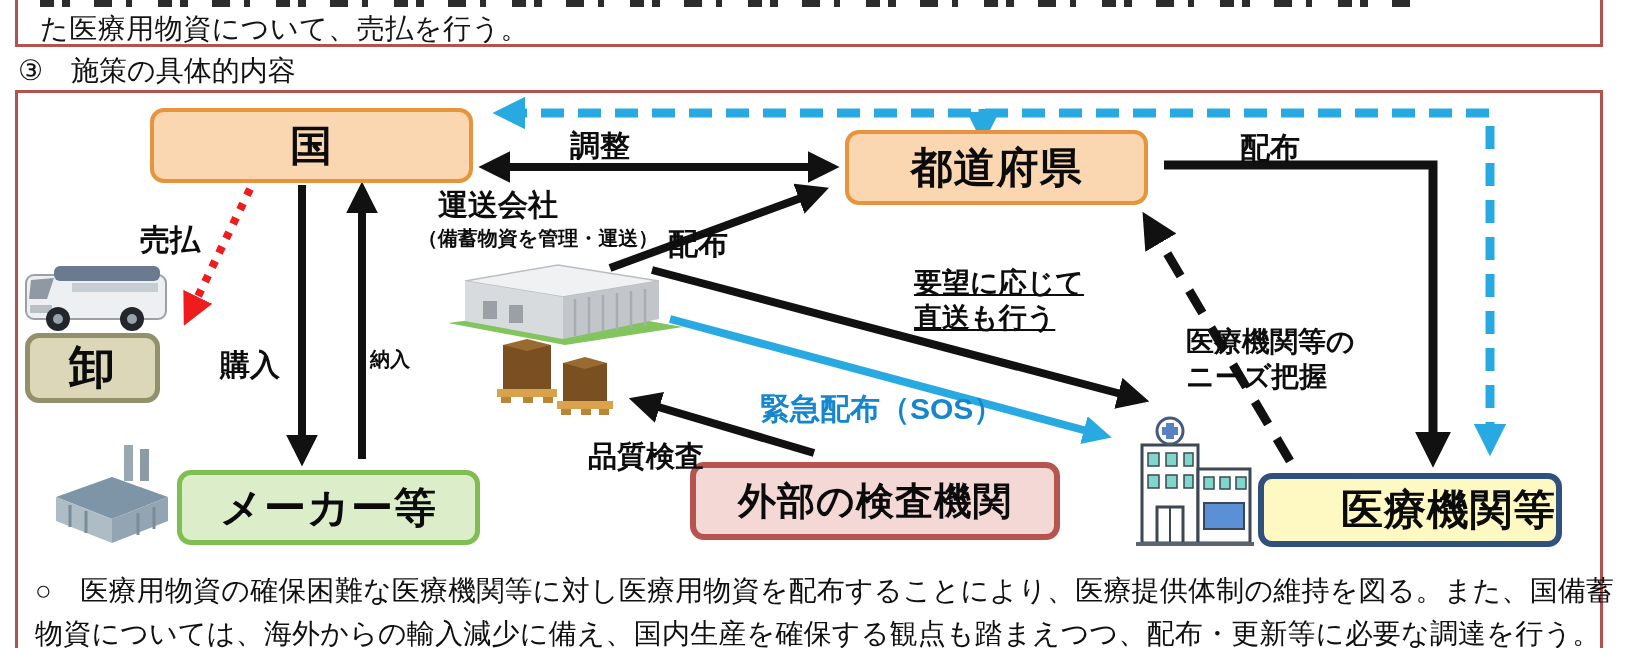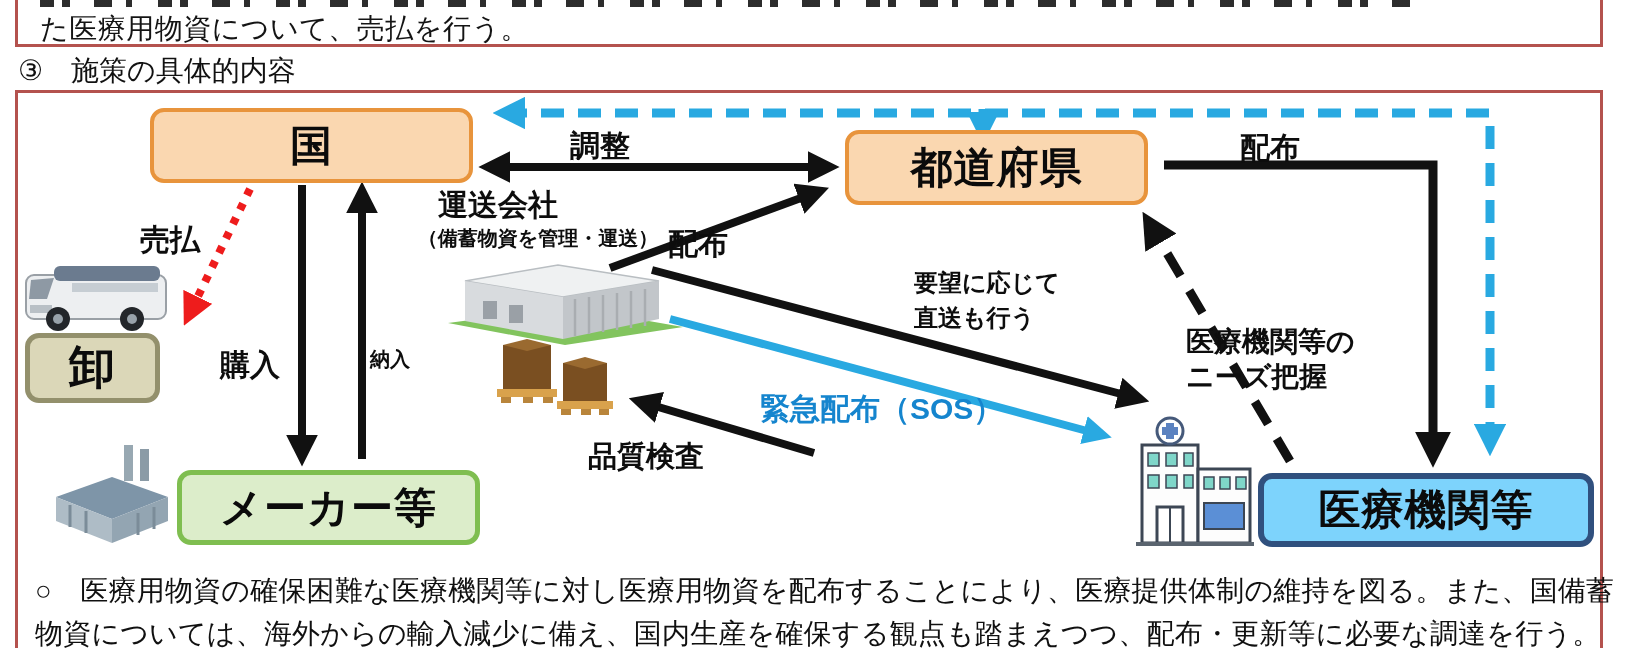--- a/index.html
+++ b/index.html
@@ -41,32 +41,32 @@
   .node{
     position:absolute;display:flex;align-items:center;justify-content:center;
     border-radius:14px;font-weight:800;box-sizing:border-box;white-space:nowrap;
     color:#0b0b0b;letter-spacing:1px;
   }
   .node-kuni      {left:132px;top:15px; width:323px;height:75px;background:#FAD7B0;border:4px solid #E8943C;font-size:42px;}
   .node-todofuken {left:827px;top:37px; width:303px;height:75px;background:#FAD7B0;border:4px solid #E8943C;font-size:42px;}
   .node-oroshi    {left:7px;  top:240px;width:135px;height:70px;background:#DBD7B8;border:5px solid #93906C;font-size:46px;}
   .node-maker     {left:159px;top:377px;width:303px;height:75px;background:#DCEDCA;border:5px solid #7FBE50;font-size:42px;}
   .node-kensa     {left:672px;top:369px;width:370px;height:78px;background:#F4D8D5;border:6px solid #B75450;font-size:38px;}
-  .node-iryo      {left:1240px;top:380px;width:336px;height:74px;background:#7dd3fc;border:6px solid #30507E;font-size:42px;}
+  .node-iryo      {left:1240px;top:380px;width:304px;height:74px;background:#fef9c3;border:6px solid #30507E;font-size:42px;justify-content:flex-end;}
   
   .lbl{position:absolute;font-weight:700;color:#0d0d0d;white-space:nowrap;font-size:29px;line-height:33px;}
   .lbl-chosei   {left:552px;top:36px;font-size:30px;}
   .lbl-haifu-top{left:1222px;top:38px;font-size:30px;}
   .lbl-unso     {left:420px;top:95px;width:210px;text-align:left;font-size:30px;}
   .lbl-unso-sub {left:385px;top:129px;width:270px;text-align:center;font-size:20px;}
   .lbl-haifu-mid{left:650px;top:134px;font-size:30px;}
   .lbl-uribarai {left:122px;top:130px;font-size:30px;}
   .lbl-konyu    {left:202px;top:255px;font-size:30px;}
   .lbl-nonyu    {left:352px;top:250px;font-size:20px;text-align:right;}
-  .lbl-yobo     {left:896px;top:172px;font-size:24px;line-height:35px;}
+  .lbl-yobo     {left:896px;top:172px;font-size:28px;line-height:35px;text-decoration:underline;}
   .lbl-needs    {left:1168px;top:186px;font-size:28px;line-height:35px;margin-top:45px;}
   .lbl-kinkyu   {left:742px;top:299px;font-size:30px;color:#1585CE;}
   .lbl-hinshitsu{left:570px;top:347px;font-size:29px;}
   
   .icon{position:absolute;}
   .icon-truck    {left:2px;  top:166px;}
   .icon-factory  {left:28px; top:346px;}
   .icon-warehouse{left:425px;top:156px;}
   .icon-pallets  {left:475px;top:242px;}
   .icon-hospital {left:1112px;top:322px;}
@@ -127,20 +127,23 @@
     <span>国</span>
   </div>
   <div class="node node-todofuken">
     <span>都道府県</span>
   </div>
   <div class="node node-oroshi">
     <span>卸</span>
   </div>
   <div class="node node-maker">
     <span>メーカー等</span>
+  </div>
+  <div class="node node-kensa">
+    <span>外部の検査機関</span>
   </div>
   <div class="node node-iryo">
     <span>医療機関等</span>
   </div>
 
   <div class="lbl lbl-chosei">調整</div>
   <div class="lbl lbl-haifu-top">配布</div>
   <div class="lbl lbl-unso">運送会社</div>
   <div class="lbl lbl-unso-sub">（備蓄物資を管理・運送）</div>
   <div class="lbl lbl-haifu-mid">配布</div>

